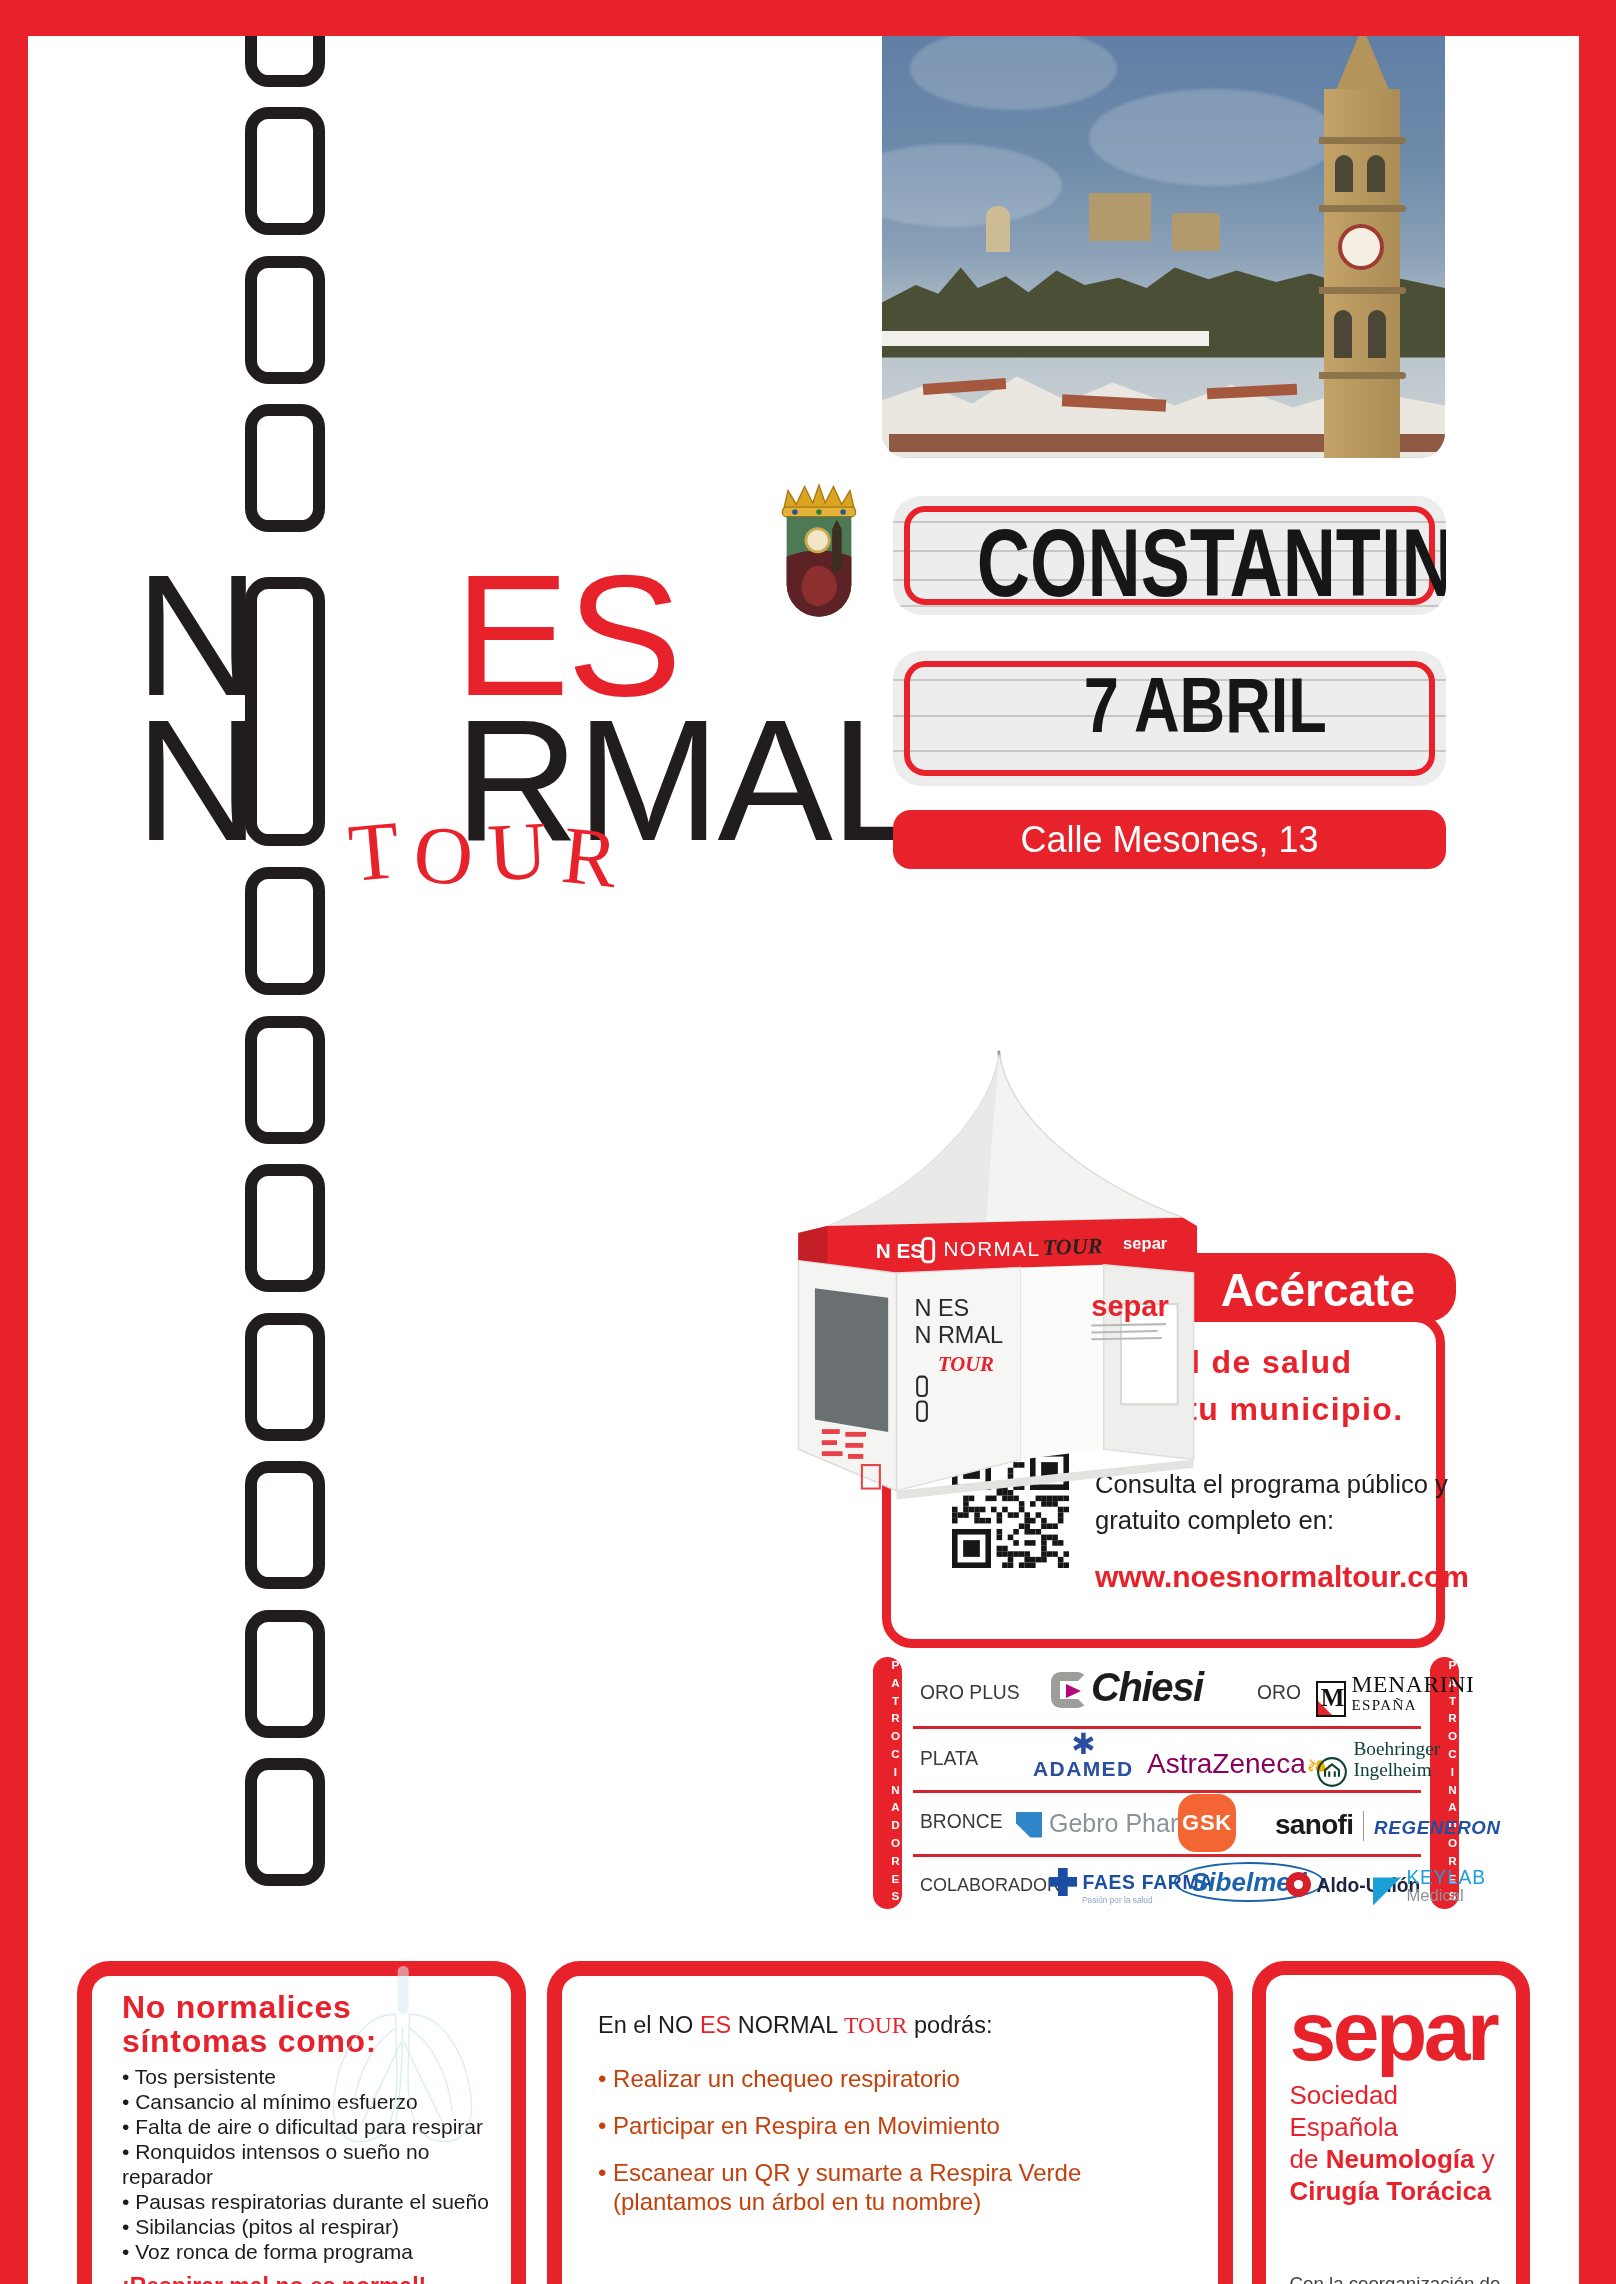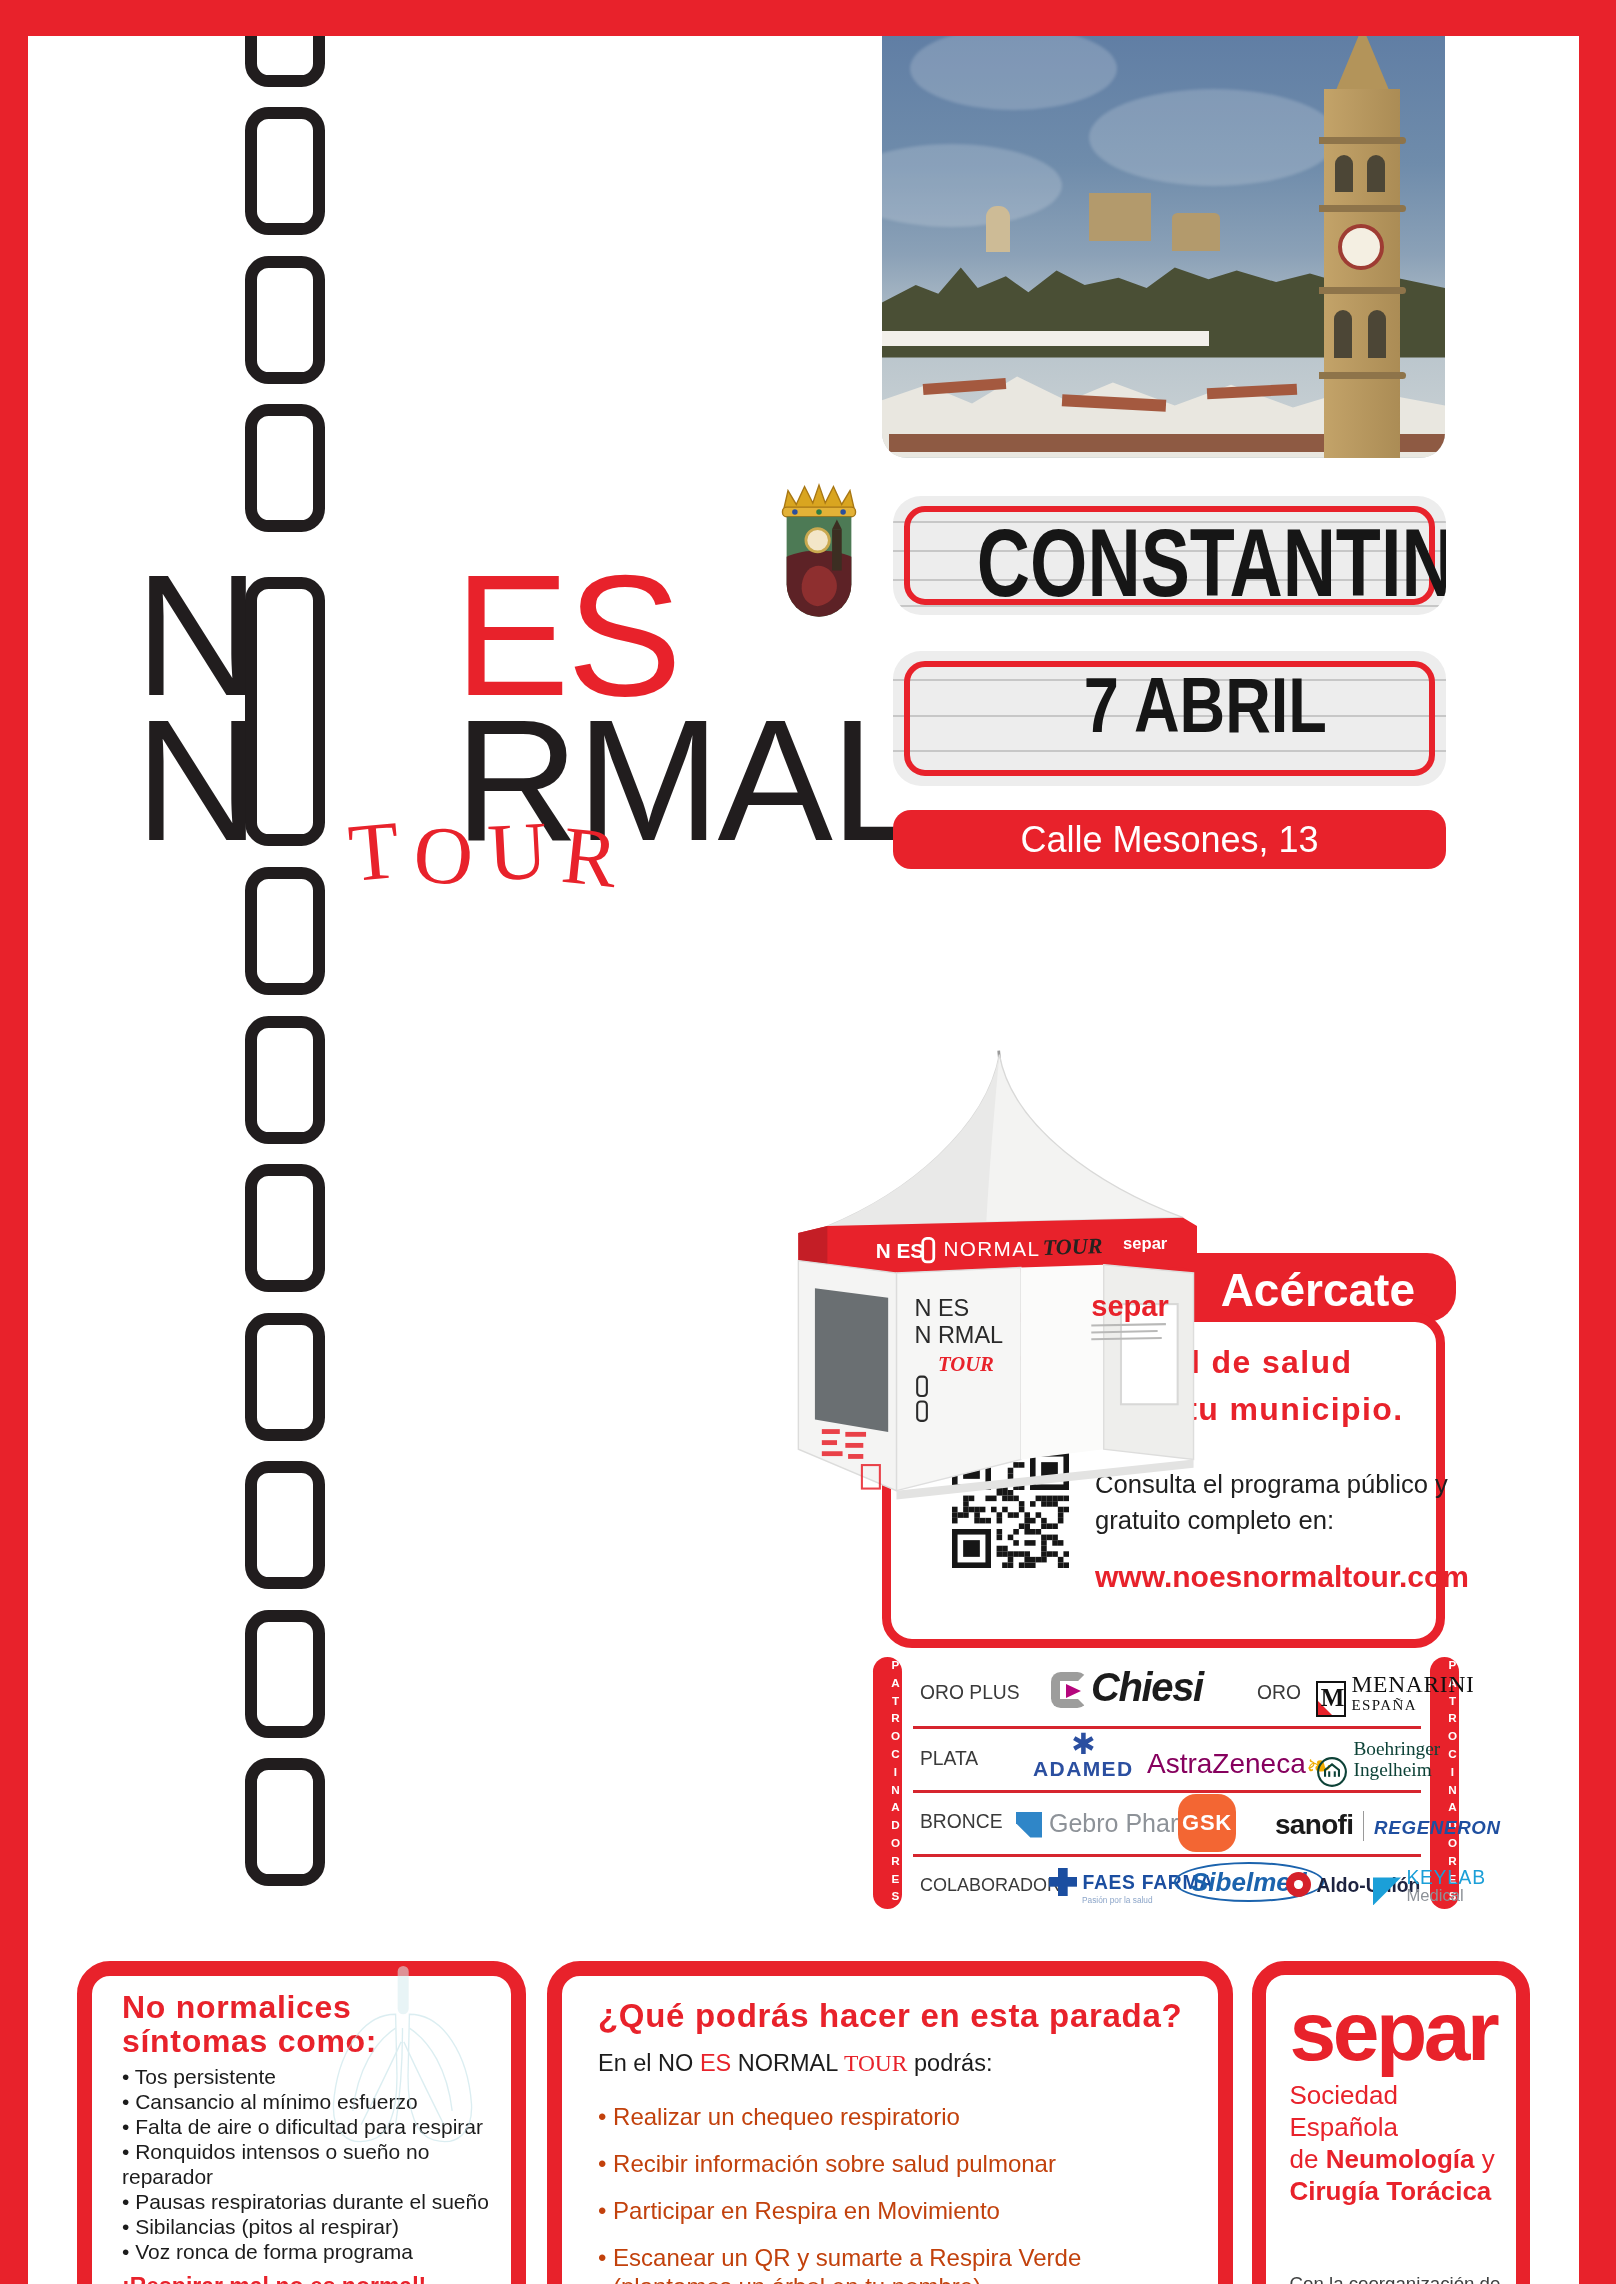--- a/index.html
+++ b/index.html
@@ -475,31 +475,29 @@
       <li>Ronquidos intensos o sueño no reparador</li>
       <li>Pausas respiratorias durante el sueño</li>
       <li>Sibilancias (pitos al respirar)</li>
       <li>Voz ronca de forma programa</li>
     </ul>
     <div class="sym-warn">¡Respirar mal no es normal!</div>
 
   </div>
 
   <div class="bbox" style="left:547px;width:686px;height:387px;padding:21px 28px 0 36px;">
-    <div class="par-title">¿Qué podrás hacer en esta parada?</div>
     <div class="par-intro">
       <span>En el NO</span>
       <span class="red">ES</span>
       <span>NORMAL</span>
       <span class="tour">TOUR</span>
       <span>podrás:</span>
     </div>
     <ul class="par-list">
       <li><span>Realizar un chequeo respiratorio</span></li>
-      <li><span>Recibir información sobre salud pulmonar</span></li>
       <li><span>Participar en Respira en Movimiento</span></li>
       <li><span>Escanear un QR y sumarte a Respira Verde</span><span class="par-sub">(plantamos un árbol en tu nombre)</span></li>
 
     </ul>
   </div>
 
   <div class="bbox" style="left:1252px;width:278px;height:387px;padding:18px 14px 0 23.5px;border-width:14px;">
     <div class="separ-brand">separ</div>
     <div class="separ-l1">Sociedad Española</div>
     <div class="separ-l2"><span>de </span><b>Neumología</b><span> y</span></div>

